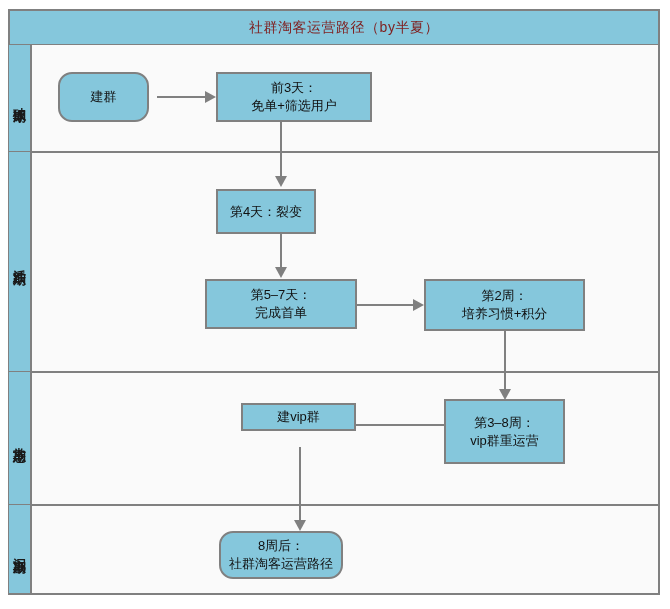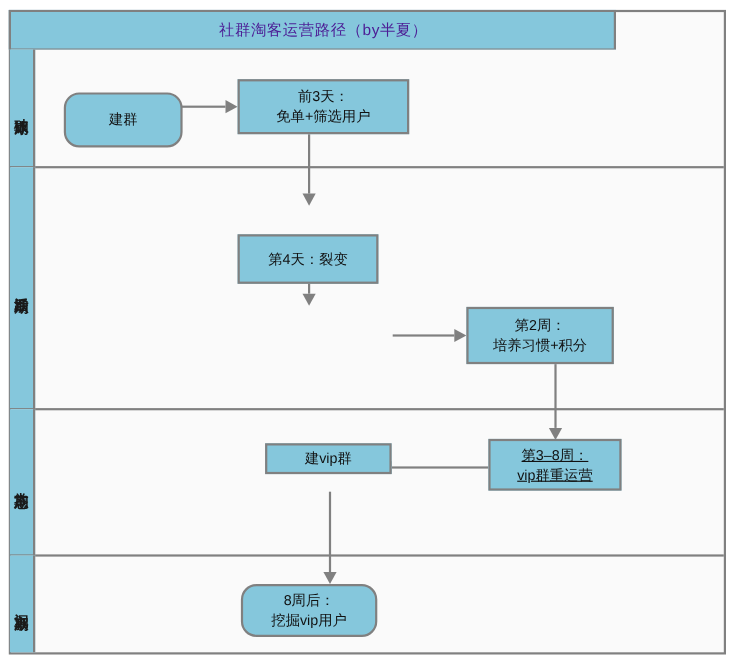--- a/index.html
+++ b/index.html
@@ -23,31 +23,31 @@
     width: 652px;
     height: 586px;
     border: 2px solid #808080;
     box-sizing: border-box;
     background: #fafafa;
   }
   .pool-title {
     position: absolute;
     left: 8px;
     top: 9px;
-    width: 552px;
+    width: 652px;
     height: 36px;
     box-sizing: border-box;
     background: #85c7dc;
     border: 2px solid #808080;
     border-bottom: 1px solid #808080;
     display: flex;
     align-items: center;
     justify-content: center;
     font-size: 14px;
-    color: #4c1d95;
+    color: #7f1d1d;
     letter-spacing: 0.5px;
     padding-left: 20px;
   }
   .lane-label {
     position: absolute;
     left: 9px;
     width: 23px;
     box-sizing: border-box;
     background: #85c7dc;
     border-right: 2px solid #808080;
@@ -160,46 +160,50 @@
 
   <div class="edge-v" style="left:504px; top:331px; height:58px;"></div>
   <div class="arrow down" style="left:499px; top:389px;"></div>
 
   <div class="edge-h" style="left:356px; top:424px; width:88px;"></div>
   <div class="arrow left" style="left:345px; top:419px;"></div>
 
   <div class="edge-v" style="left:299px; top:447px; height:73px;"></div>
   <div class="arrow down" style="left:294px; top:520px;"></div>
 
-  <div class="node rounded" style="left:58px; top:72px; width:108px; height:50px;margin-top:12px;">
+  <div class="node rounded" style="left:58px; top:72px; width:91px; height:50px;">
     <span>建群</span>
   </div>
 
   <div class="node" style="left:216px; top:72px; width:156px; height:50px;">
     <span>前3天：</span>
     <span class="l2">免单+筛选用户</span>
   </div>
 
-  <div class="node" style="left:216px; top:189px; width:128px; height:45px;margin-top:24px;">
+  <div class="node" style="left:216px; top:189px; width:100px; height:45px;">
     <span>第4天：裂变</span>
   </div>
 
-
-  <div class="node" style="left:424px; top:279px; width:134px; height:52px;">
+  <div class="node" style="left:205px; top:279px; width:152px; height:50px;">
+    <span>第5–7天：</span>
+    <span class="l2">完成首单</span>
+  </div>
+
+  <div class="node" style="left:424px; top:279px; width:161px; height:52px;">
     <span>第2周：</span>
     <span class="l2">培养习惯+积分</span>
   </div>
 
-  <div class="node" style="left:444px; top:399px; width:121px; height:47px;text-decoration:underline;">
+  <div class="node" style="left:444px; top:399px; width:121px; height:65px;">
     <span>第3–8周：</span>
     <span class="l2">vip群重运营</span>
   </div>
 
   <div class="node" style="left:241px; top:403px; width:115px; height:28px;">
     <span>建vip群</span>
   </div>
 
   <div class="node" style="left:219px; top:531px; width:124px; height:48px;border-radius:14px;">
     <span>8周后：</span>
-    <span class="l2">挖掘vip用户</span>
+    <span class="l2">社群淘客运营路径</span>
   </div>
 
 </div>
 
 </body></html>

